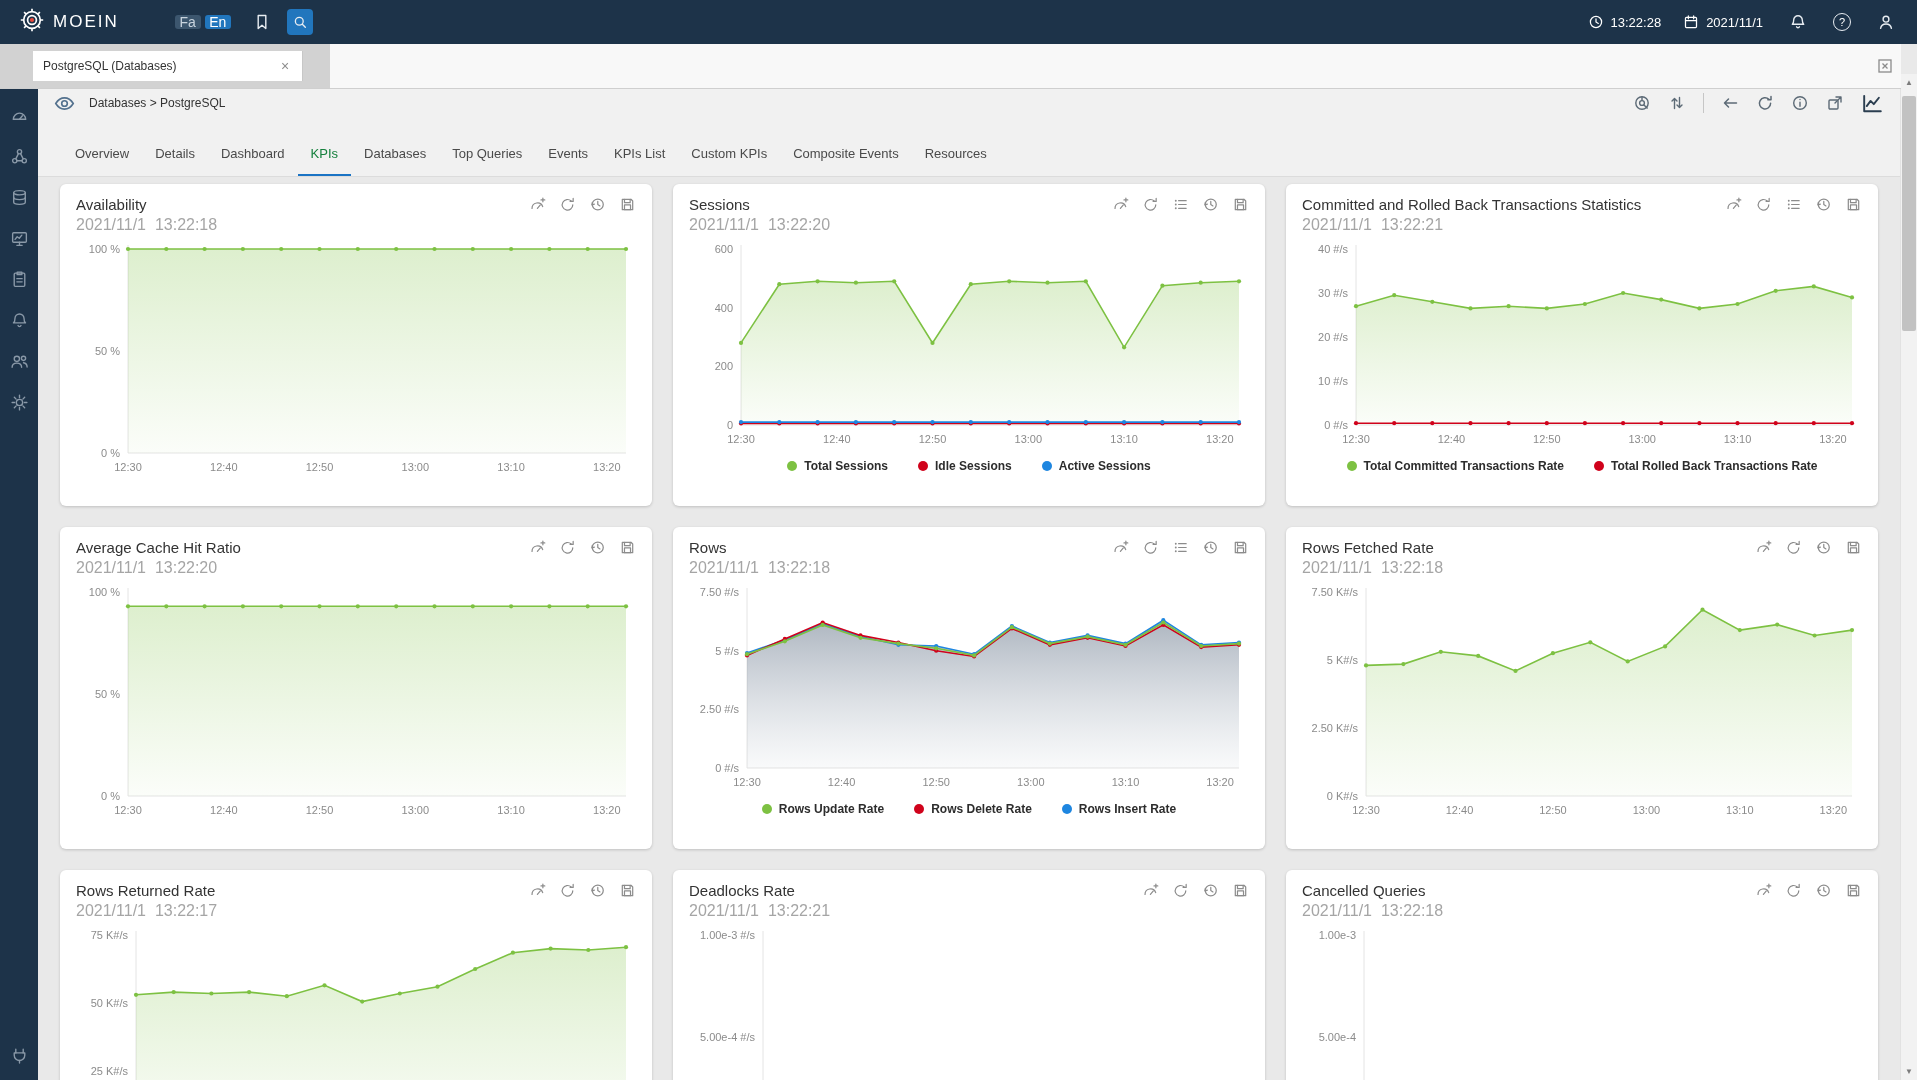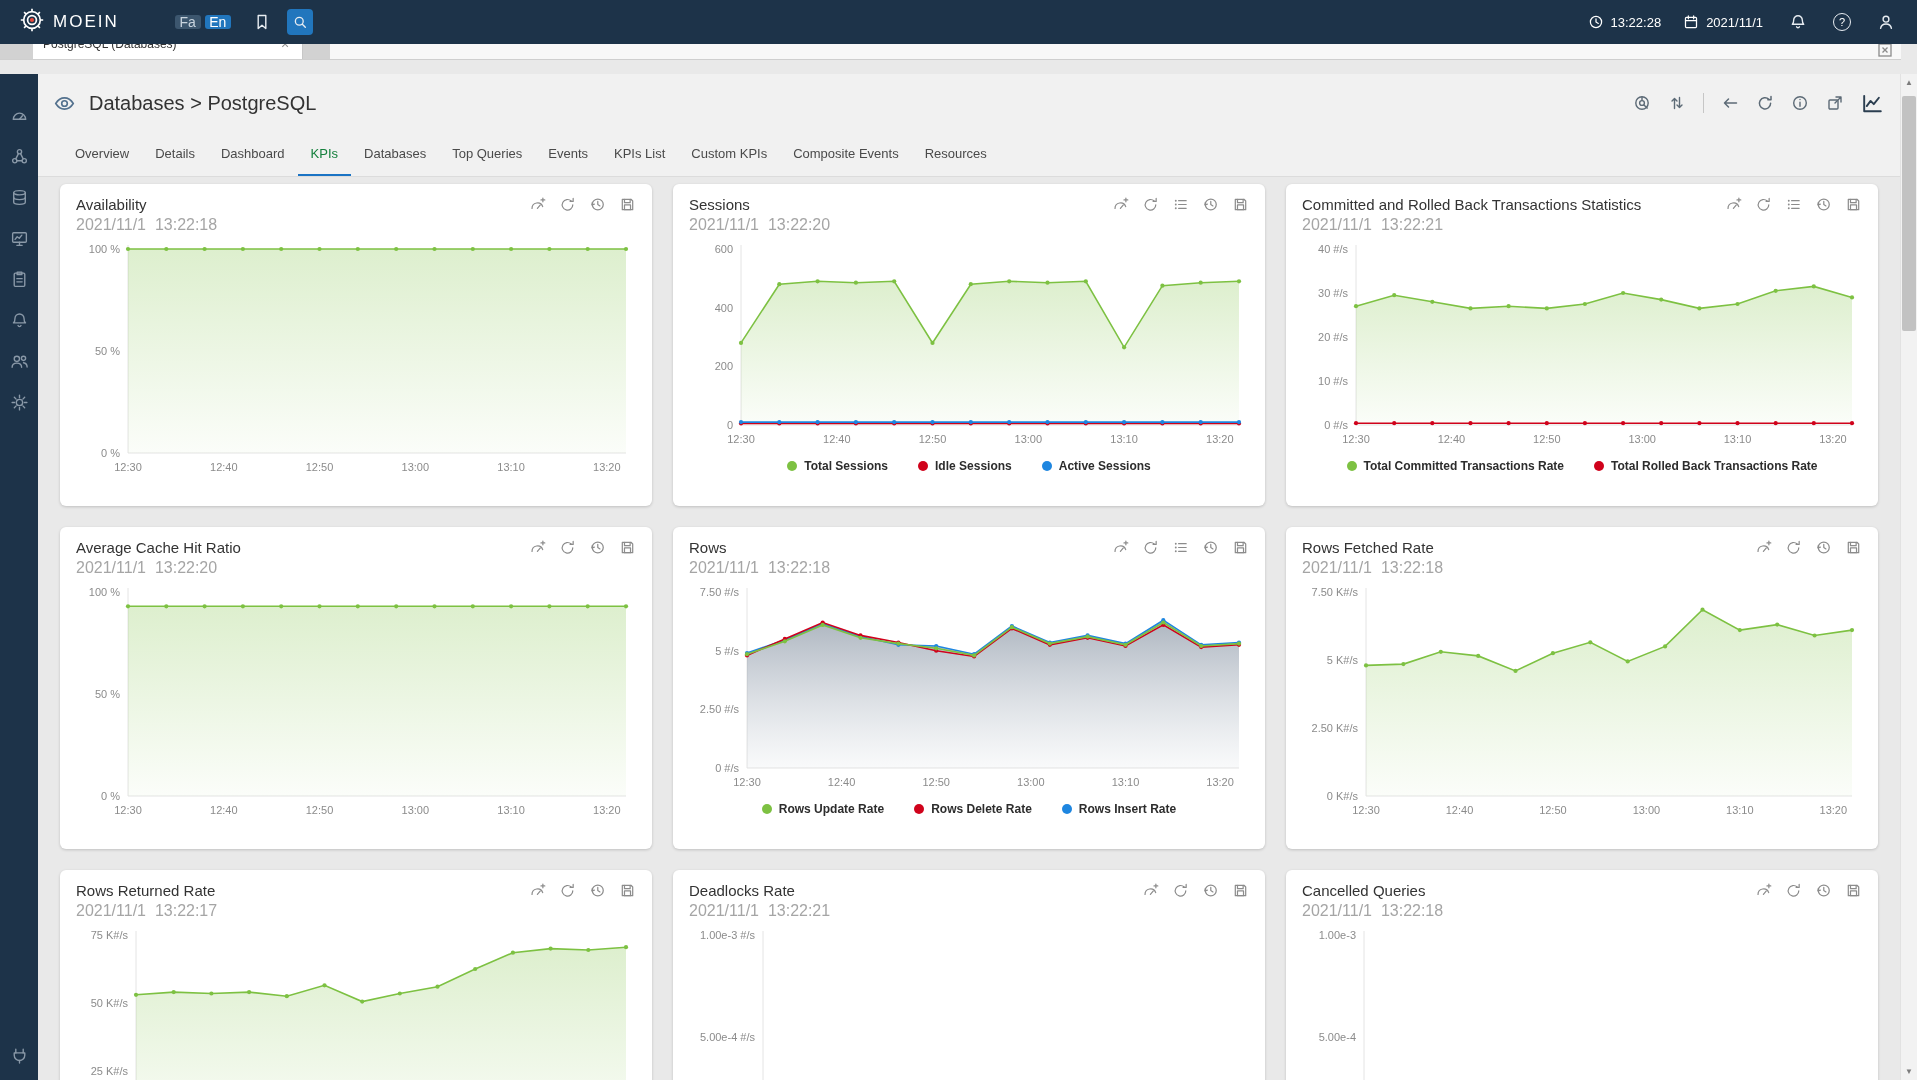--- a/index.html
+++ b/index.html
@@ -13,34 +13,34 @@
 .lang-btn.active{background:#2176bd;color:#fff}
 .top-ic{width:26px;height:26px;display:flex;align-items:center;justify-content:center;color:#e8edf2}
 .bookmark-btn{margin-left:18px}
 .search-btn{background:#2176bd;border-radius:4px;margin-left:12px}
 .top-right{margin-left:auto;display:flex;align-items:center;gap:22px;margin-right:18px;font-size:13px}
 .top-chip{display:flex;align-items:center;gap:7px}
 .help-circle{width:18px;height:18px;border:1.4px solid #e8edf2;border-radius:50%;font-size:11px;display:flex;align-items:center;justify-content:center}
 .ic{width:100%;height:100%;display:block}
 .ic16{width:16px;height:16px}.ic18{width:18px;height:18px}
 
-.tabstrip{position:absolute;top:44px;left:0;right:16px;height:16px;background:linear-gradient(to right,#d2d2d2 0,#d2d2d2 330px,#f8f8f8 330px);display:flex;align-items:flex-end;border-bottom:1px solid #cfcfcf;z-index:20}
+.tabstrip{position:absolute;top:44px;left:0;right:16px;height:45px;background:linear-gradient(to right,#d2d2d2 0,#d2d2d2 330px,#f8f8f8 330px);display:flex;align-items:center;border-bottom:1px solid #cfcfcf;z-index:20}
 .doc-tab{margin-left:33px;width:270px;height:30px;background:#fff;display:flex;align-items:center;padding:0 10px;font-size:12px;color:#333;gap:8px;border-right:1px solid #c7c7c7}
 .doc-tab .x{margin-left:auto;color:#8d8d8d;font-size:14px;width:14px;text-align:center}
 .strip-end{margin-left:auto;margin-right:7px;color:#8a8a8a;width:18px;height:18px}
 
 .sidebar{position:absolute;top:74px;left:0;bottom:0;width:38px;background:#1d3349;display:flex;flex-direction:column;align-items:center;padding-top:32px;gap:22px;z-index:10}
 .sb-btn{color:#8a99a8;width:19px;height:19px}
 .sb-bottom{margin-top:auto;margin-bottom:16px}
 
 .main{position:absolute;top:74px;left:38px;right:17px;bottom:0;overflow:hidden}
 .page-head{background:#f1f1f1;border-bottom:1px solid #dcdcdc}
 .title-row{display:flex;align-items:center;height:58px;padding-left:16px}
 .eye{color:#53718e;width:21px;height:21px}
-.page-title{font-size:20px;color:#333;margin-left:14px}
+.page-title{font-size:12px;color:#333;margin-left:14px}
 .head-tools{margin-left:auto;display:flex;align-items:center;gap:17px;margin-right:16px;color:#5c6a76}
 .head-tools .ht{width:18px;height:18px}
 .head-tools .ht.accent{width:23px;height:23px;color:#2b3e50}
 .vdiv{width:1px;height:20px;background:#c6c6c6}
 .nav-row{display:flex;padding-left:24px;height:44px;align-items:flex-end}
 .nav-tab{font-size:13px;color:#4a4a4a;padding:12px 13px 13px;border-bottom:2px solid transparent}
 .nav-tab.active{color:#15803d;border-bottom-color:#1a73c4}
 
 .grid{padding:7px 0 0 22px;display:grid;grid-template-columns:repeat(3,592px);grid-auto-rows:322px;gap:21px}
 .card{background:#fff;border-radius:6px;box-shadow:0 1px 3px rgba(0,0,0,.18);padding:12px 16px 16px;overflow:hidden}

